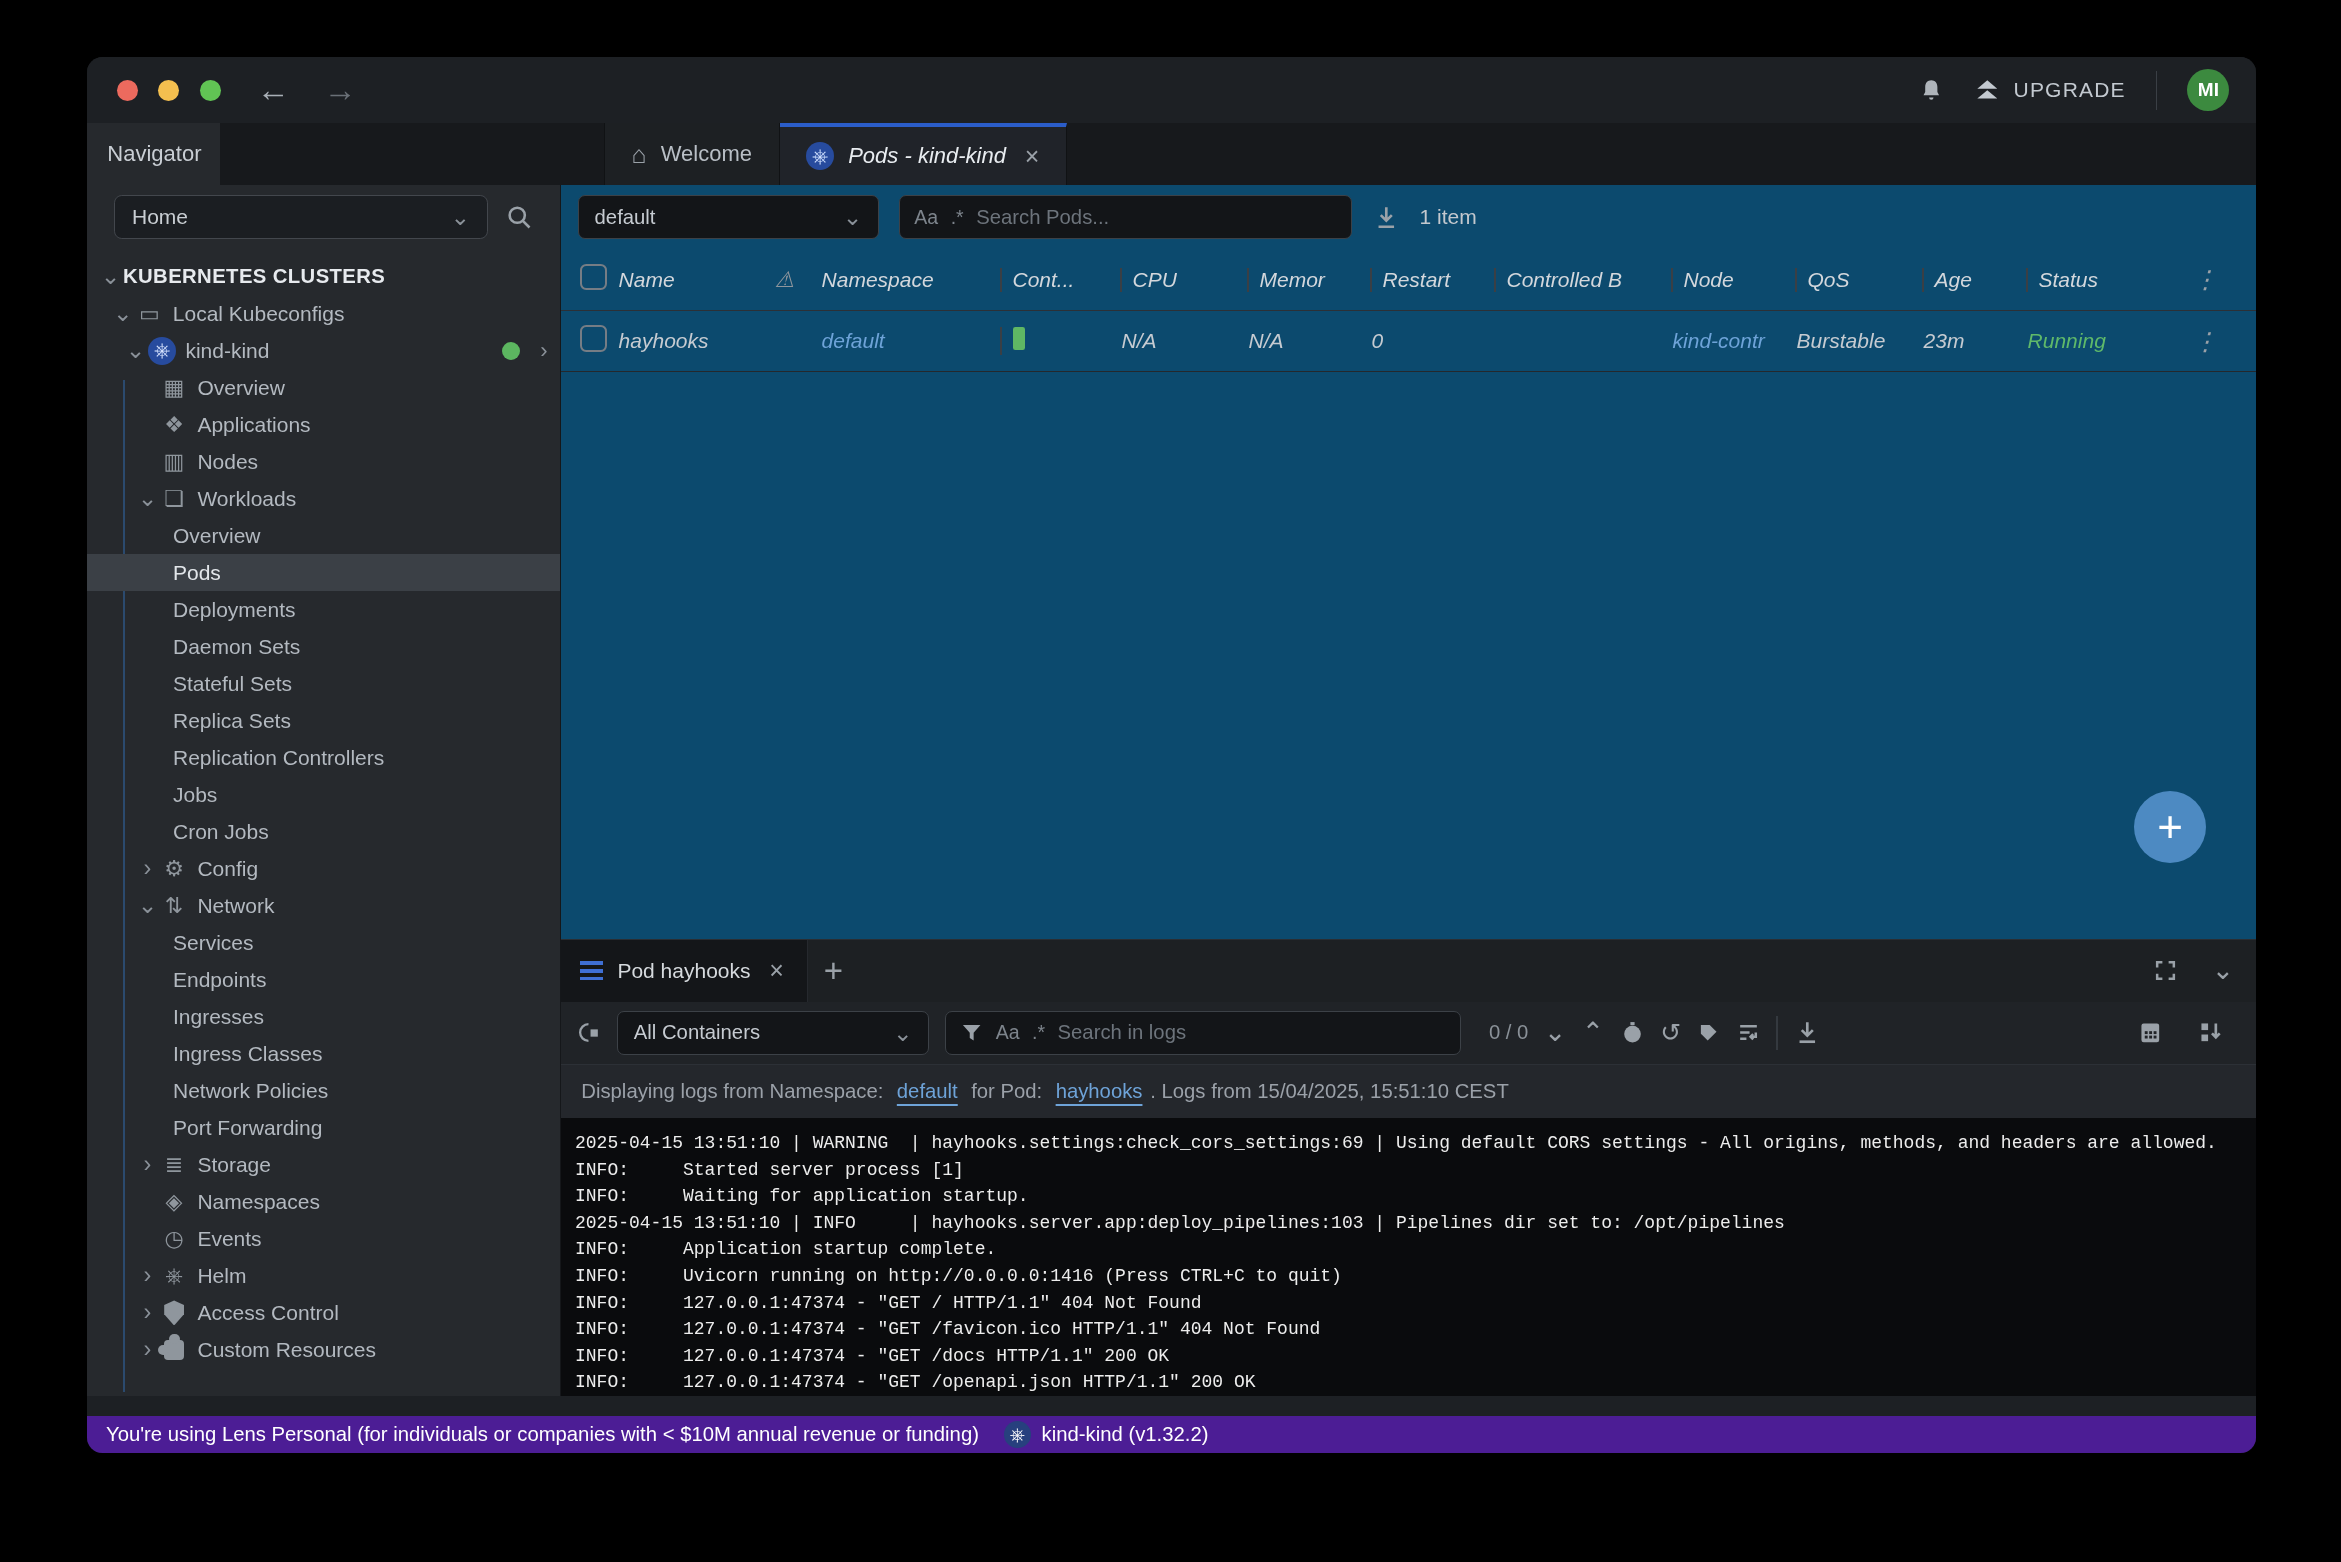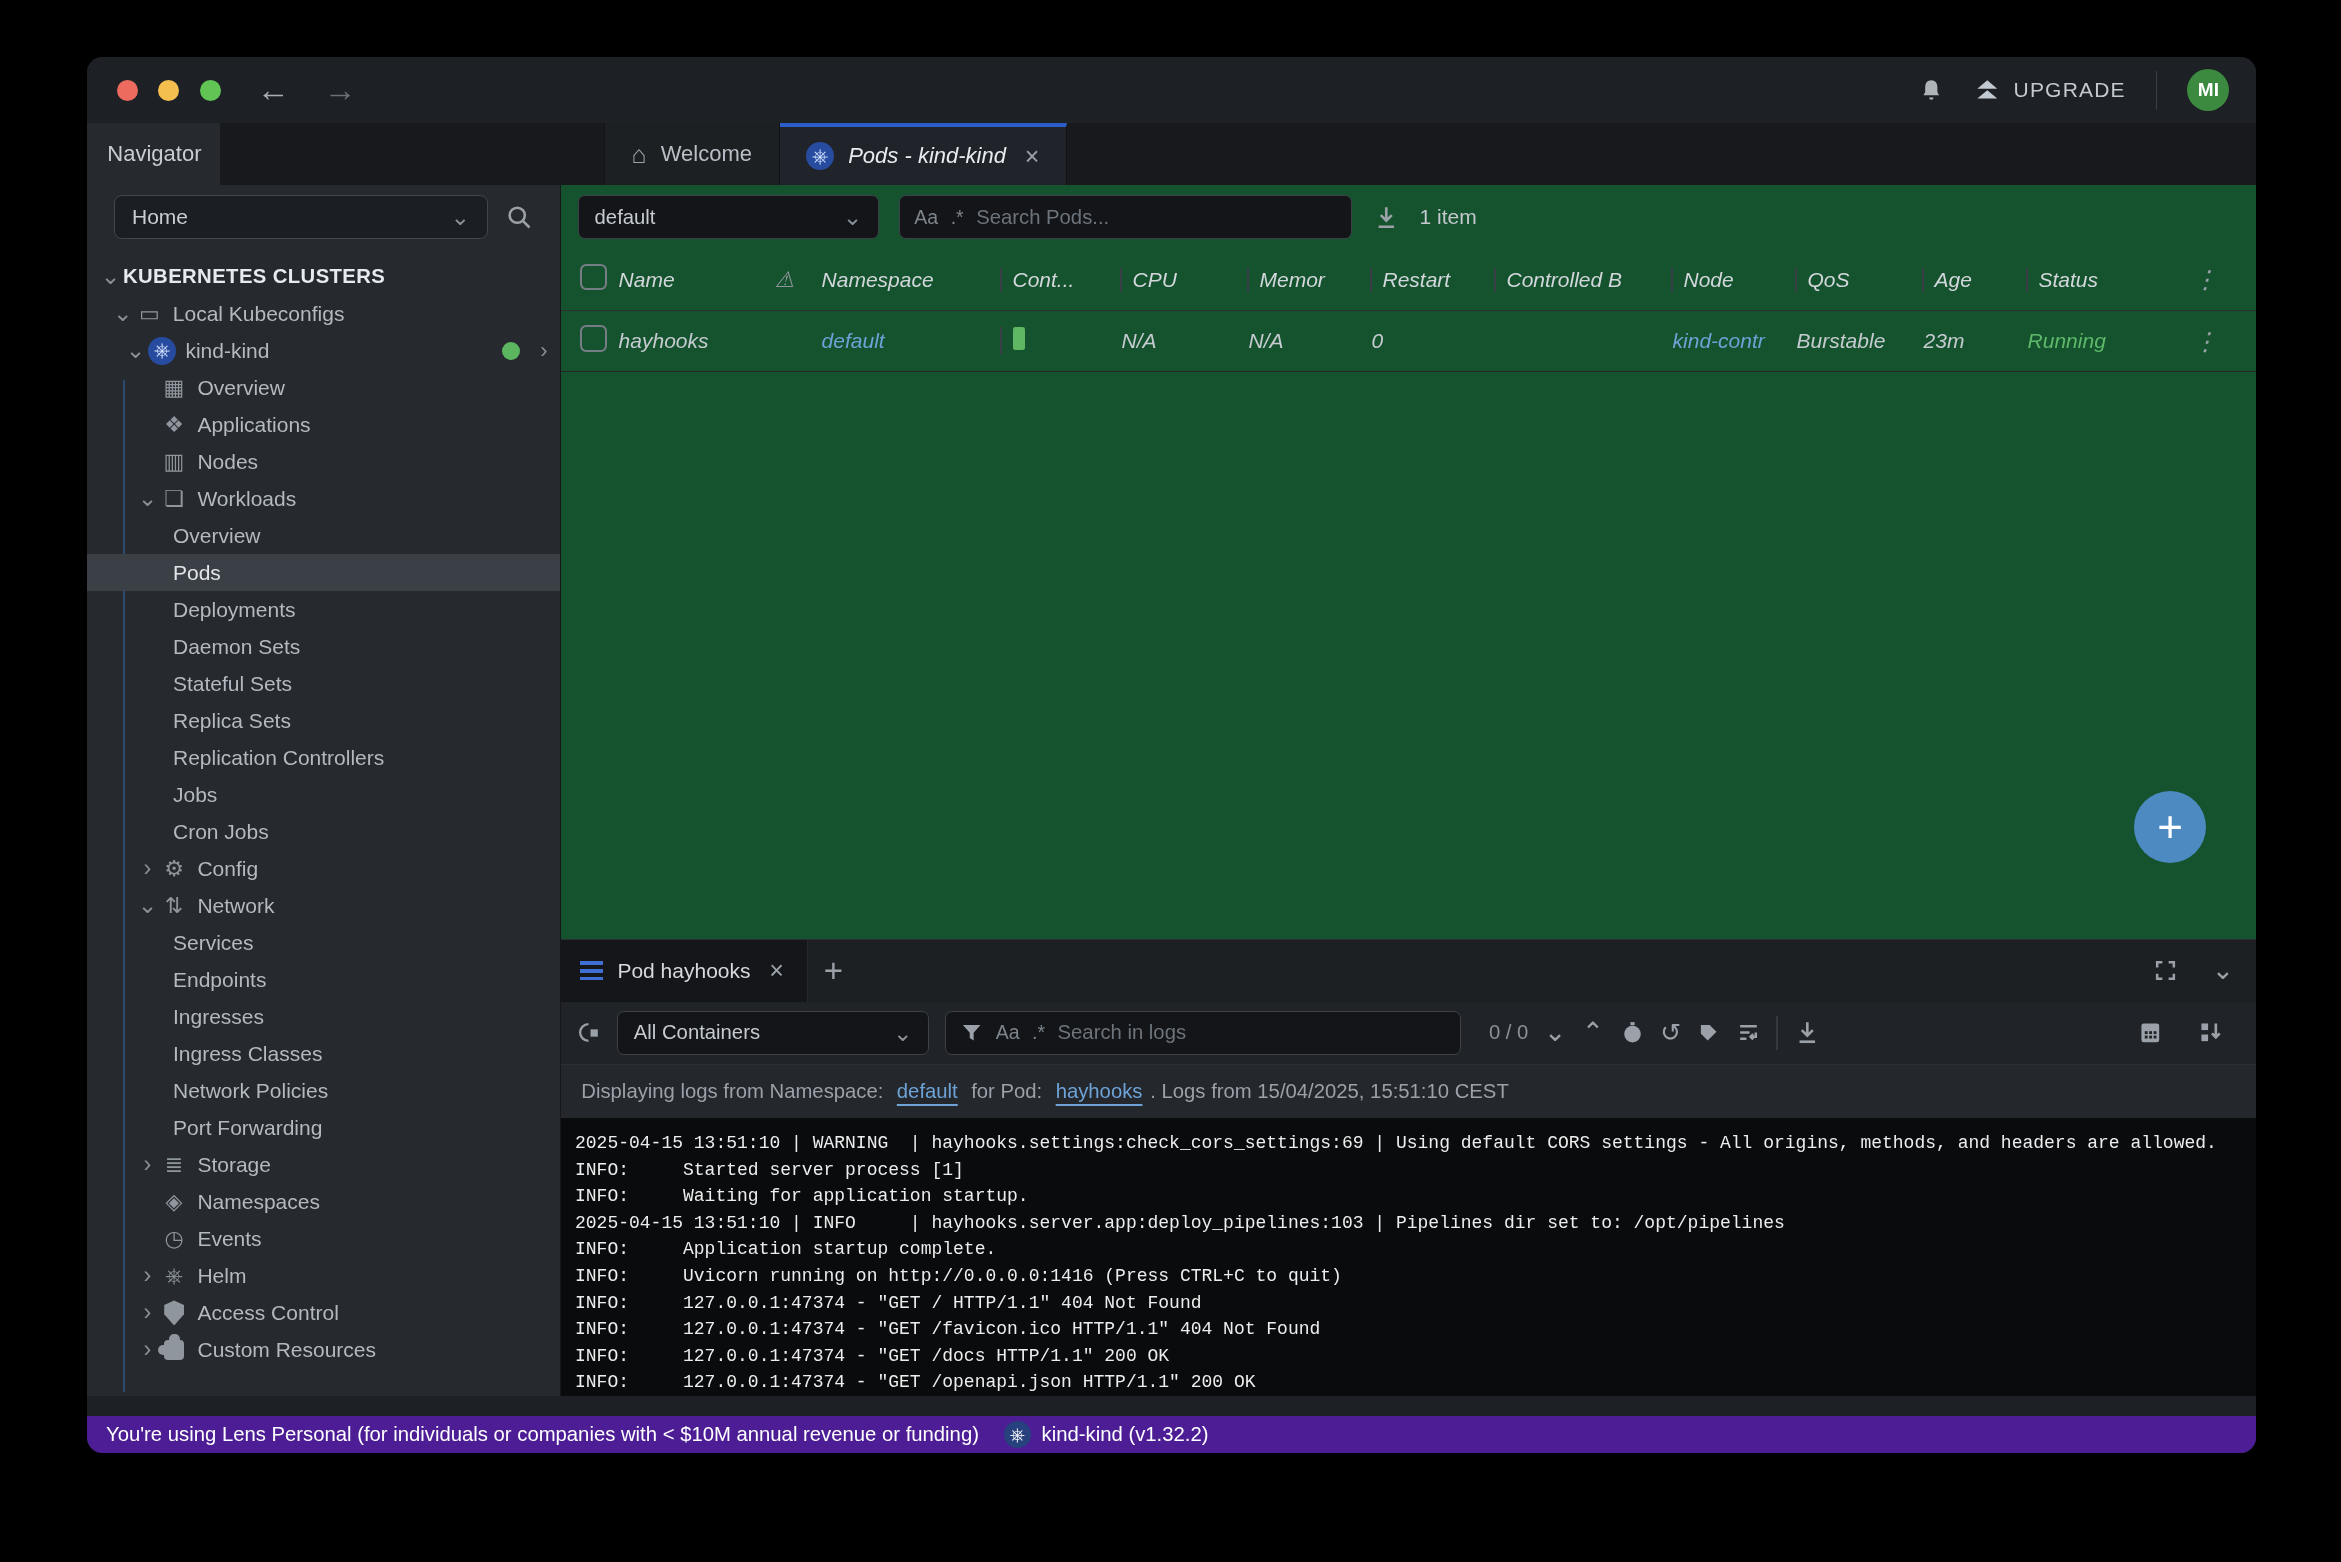--- a/index.html
+++ b/index.html
@@ -61,21 +61,21 @@
   .ticon.i-shield { background:#8f969d; clip-path:polygon(50% 0%,95% 18%,95% 55%,50% 100%,5% 55%,5% 18%);
     width:22px; height:25px; margin-left:3.1px; margin-right:12.5px; }
   .ticon.i-puzzle { background:#8f969d; border-radius:3.9px; width:20.3px; height:20.3px; position:relative; margin-left:3.9px; margin-right:13.3px; }
   .ticon.i-puzzle::before { content:""; position:absolute; width:10.2px; height:10.2px; border-radius:50%; background:#8f969d; top:-5.5px; left:5.5px; }
   .ticon.i-puzzle::after  { content:""; position:absolute; width:10.2px; height:10.2px; border-radius:50%; background:#8f969d; left:-5.5px; top:5.5px; }
   .cluster-status { margin-left:auto; margin-right:12.5px; display:flex; align-items:center; gap:20.3px; }
   .status-dot { width:18px; height:18px; border-radius:50%; background:#5cb660; }
   .cluster-chevron { color:#8a9199; font-size:22px; }
 
   
-  .content { flex:1; background:#14532d; display:flex; flex-direction:column; min-width:0; }
+  .content { flex:1; background:#0c4a6e; display:flex; flex-direction:column; min-width:0; }
   .content-toolbar { height:64px; flex:0 0 auto; display:flex; align-items:center; padding:0 17px; gap:20.3px; }
   .ns-select { width:301px; height:44px; background:#131518; border:1.6px solid #3c4147; border-radius:7px;
     display:flex; align-items:center; padding:0 15.6px; font-size:20.3px; color:#c6cbd1; }
   .search-box { height:44px; background:#131518; border:1.6px solid #3c4147; border-radius:7px;
     display:flex; align-items:center; padding:0 14px; gap:12.5px; }
   .pods-search { width:453px; }
   .mini-op { color:#7d848c; font-size:19.5px; }
   .search-input { flex:1; min-width:0; background:transparent; border:0; outline:0; color:#c6cbd1;
     font-size:20.3px; font-family:"Liberation Sans", sans-serif; }
   .search-input::placeholder { color:#6d747c; }

